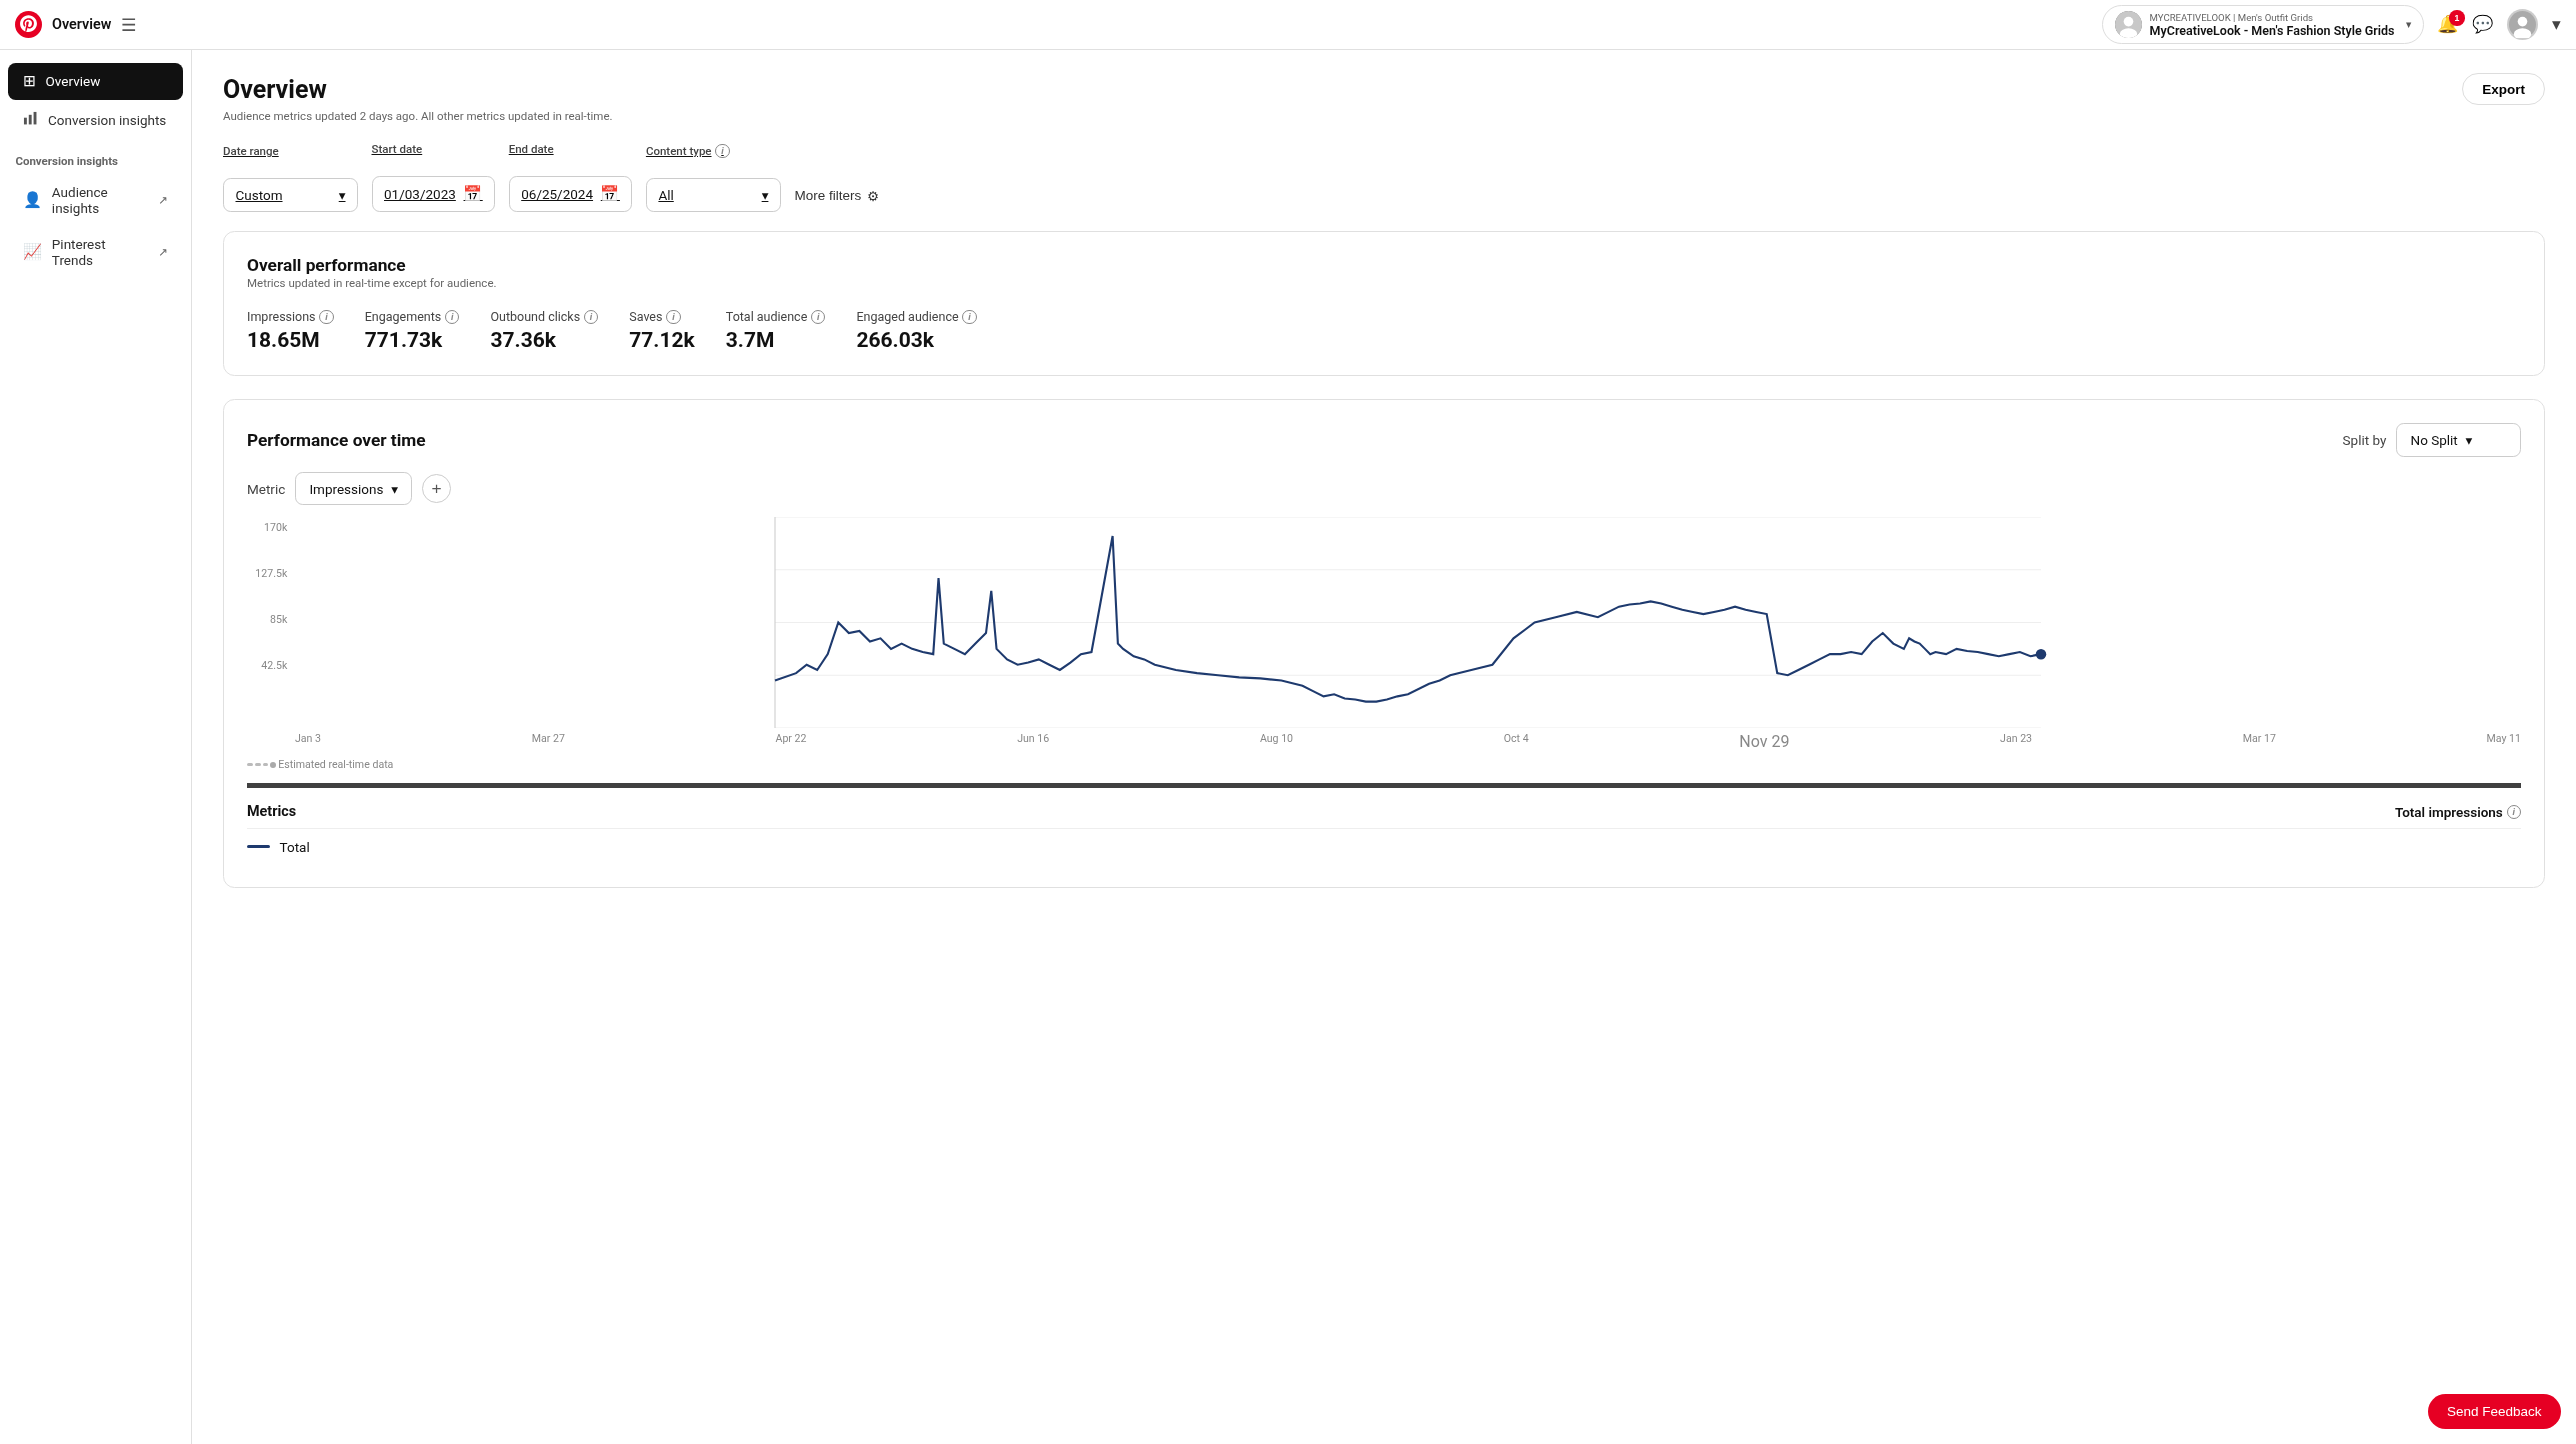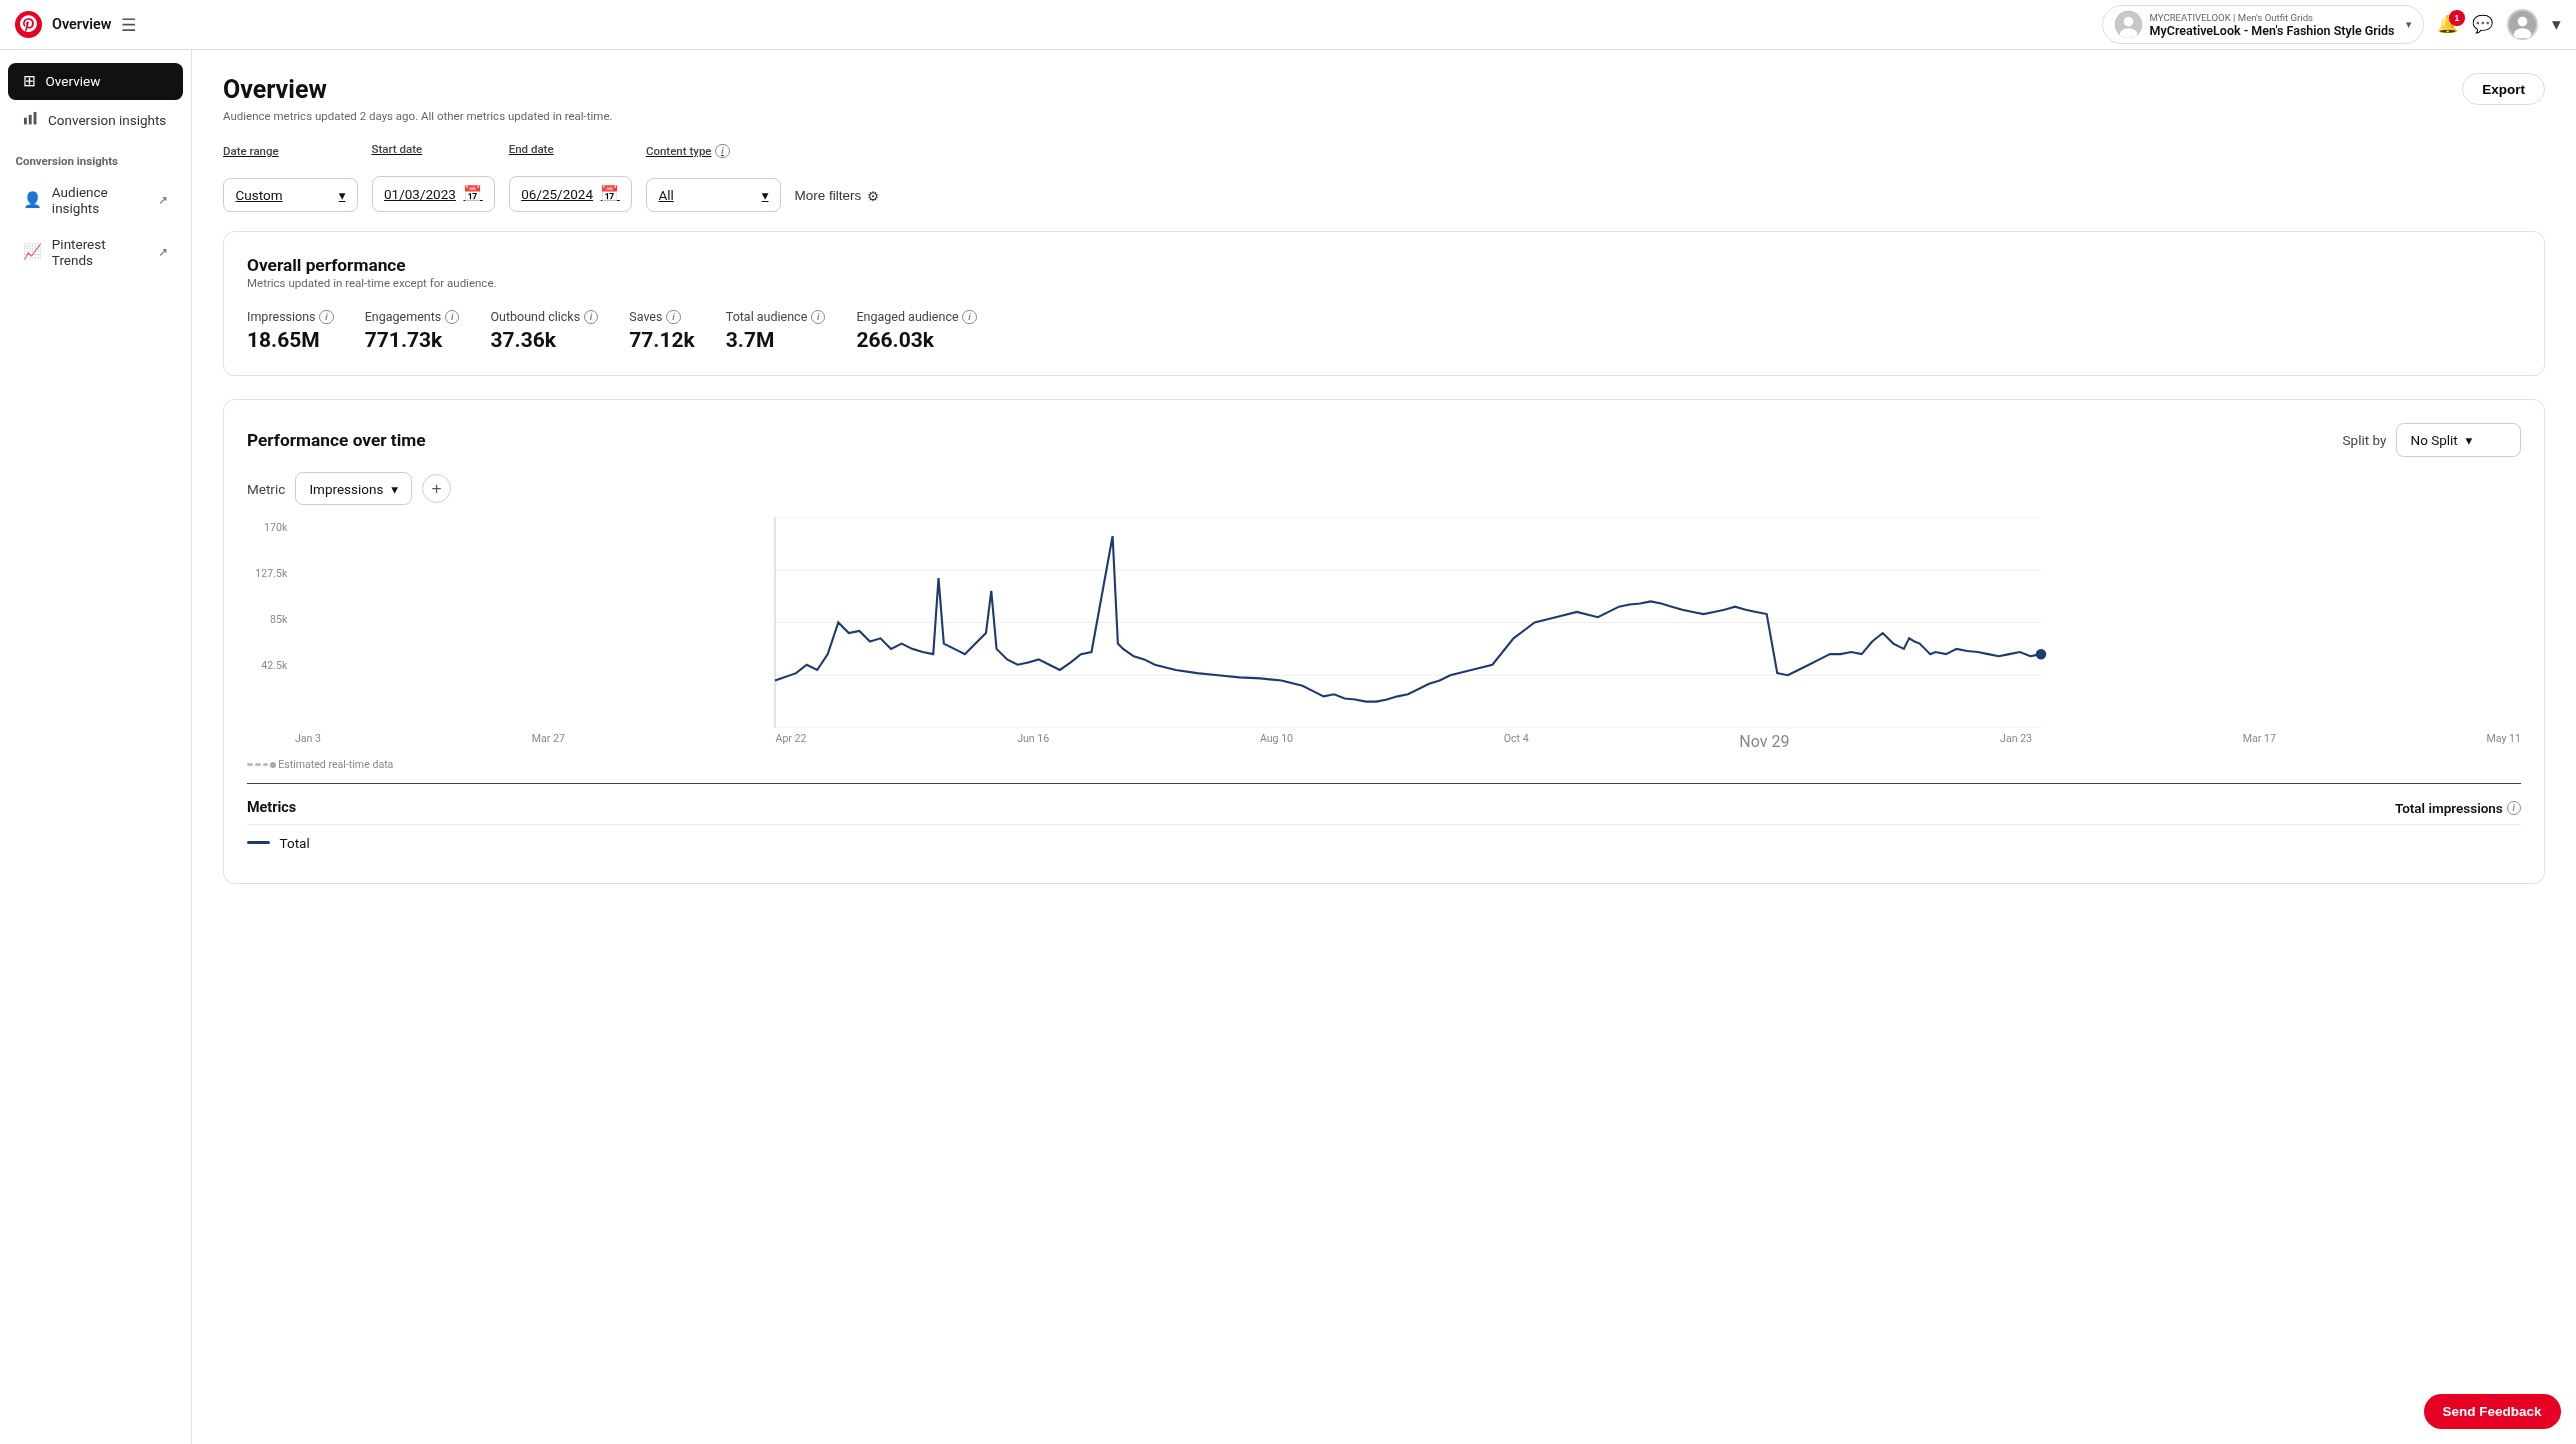--- a/index.html
+++ b/index.html
@@ -123,31 +123,31 @@
       font-size: 13.5px; background: #fff; cursor: pointer;
       display: flex; align-items: center; gap: 7.7px; min-width: 125px;
     }
 
     
     .chart-container { position: relative; width: 100%; }
     .estimated-label { font-size: 10.6px; color: #888; margin-top: 7.7px; display: flex; align-items: center; gap: 2px; }
     .est-dot { width: 5.8px; height: 5.8px; border-radius: 50%; background: #aaa; display: inline-block; }
 
     
-    .metrics-table-header { display: flex; justify-content: space-between; align-items: center; padding: 15.4px 0 7.7px; border-top: 1px solid #404040; margin-top: 11.5px; }
+    .metrics-table-header { display: flex; justify-content: space-between; align-items: center; padding: 15.4px 0 7.7px; border-top: 5px solid #404040; margin-top: 11.5px; }
     .metrics-table-label { font-size: 14.4px; font-weight: 700; }
     .total-impressions-label { font-size: 13.5px; font-weight: 600; display: flex; align-items: center; gap: 3.8px; }
     .metrics-row-item { display: flex; align-items: center; gap: 9.6px; padding: 9.6px 0; border-top: 1px solid #eee; }
     .metric-line-icon { width: 23px; height: 2.9px; background: #1e3a6e; border-radius: 1.9px; }
 
     
     .send-feedback-btn {
       position: fixed; bottom: 15.4px; right: 15.4px;
       background: #e60023; color: #fff; border: none; border-radius: 19px;
-      padding: 9.6px 19px; font-size: 13.5px; font-weight: 700; cursor: pointer;
+      padding: 9.6px 19px; font-size: 13.5px; font-weight: 400; cursor: pointer;
     }
   </style>
 </head>
 <body>
 
 <nav class="topnav">
   <div class="topnav-left">
     <svg class="pinterest-logo" viewBox="0 0 32 32" fill="none">
       <circle cx="16" cy="16" r="16" fill="#E60023"></circle>
       <path d="M16 5C10.477 5 6 9.477 6 15c0 4.236 2.636 7.855 6.356 9.312-.088-.791-.167-2.005.035-2.868.181-.78 1.172-4.97 1.172-4.97s-.299-.598-.299-1.482c0-1.388.806-2.428 1.808-2.428.853 0 1.267.64 1.267 1.408 0 .858-.546 2.141-.828 3.33-.235.994.499 1.806 1.476 1.806 1.77 0 3.135-1.866 3.135-4.56 0-2.384-1.714-4.05-4.161-4.05-2.834 0-4.498 2.125-4.498 4.32 0 .856.33 1.772.74 2.273a.298.298 0 01.069.285c-.075.312-.243.994-.276 1.133-.044.183-.146.222-.337.134-1.249-.582-2.03-2.408-2.03-3.874 0-3.154 2.292-6.052 6.607-6.052 3.469 0 6.165 2.473 6.165 5.776 0 3.447-2.173 6.22-5.19 6.22-1.013 0-1.967-.527-2.294-1.148l-.623 2.326c-.226.869-.835 1.958-1.244 2.621.937.29 1.931.446 2.96.446 5.523 0 10-4.477 10-10S21.523 5 16 5z" fill="white"></path>

